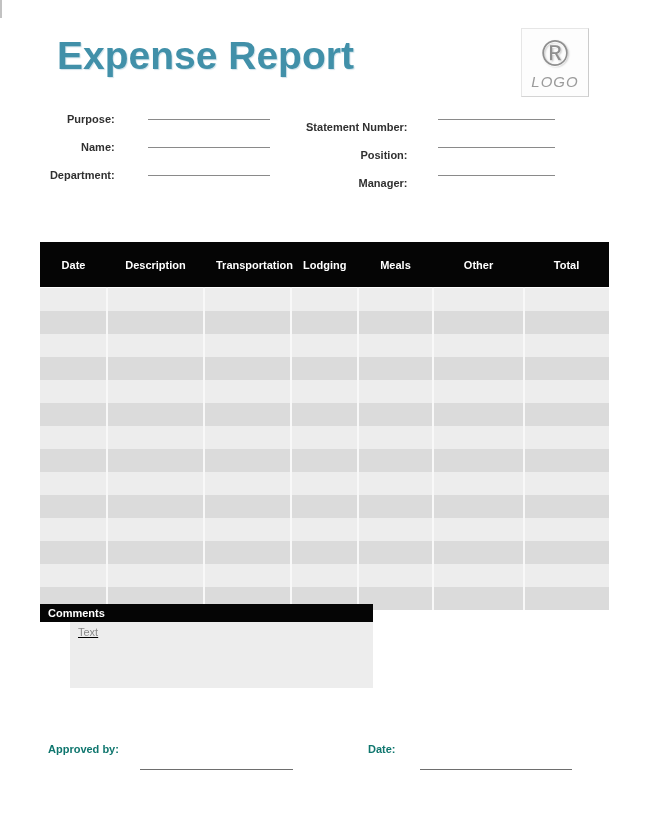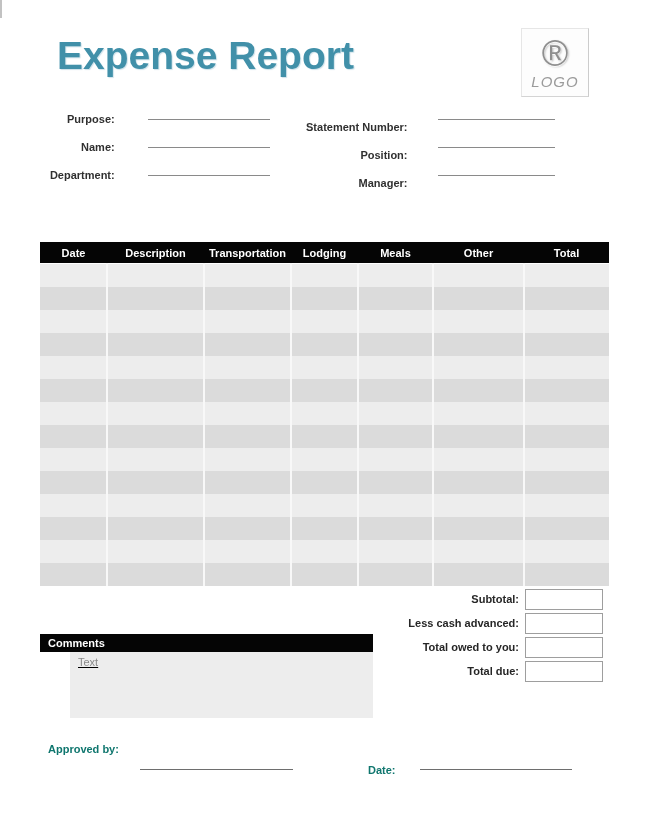--- a/index.html
+++ b/index.html
@@ -61,54 +61,54 @@
   .info-col-right .field-line { width: 125px; margin-left: 15px; }
 
   
   .expense-table {
     position: absolute; left: 40px; top: 242px; width: 569px;
     border-collapse: collapse; table-layout: fixed;
   }
   .expense-table thead th {
     background: #050505; color: #ffffff;
     font-size: 11px; font-weight: bold;
-    height: 21px; padding: 0; text-align: center; margin-left: 19px;
+    height: 21px; padding: 12px; text-align: center; margin-left: 19px;
   }
   .expense-table tbody td {
     height: 23px; padding: 0;
   }
   .expense-table tbody tr:nth-child(odd) td  { background: #ededed; }
   .expense-table tbody tr:nth-child(even) td { background: #dbdbdb; }
   .expense-table tbody td + td { border-left: 2px solid #f8f8f8; }
   .expense-table tbody tr:first-child td { border-top: 1px solid #ffffff; }
 
   
   .totals { position: absolute; left: 280px; top: 587px; width: 323px; }
   .total-row { display: flex; justify-content: flex-end; align-items: center; height: 24px; }
   .total-label { font-size: 11px; font-weight: bold; color: #262626; margin-right: 6px; }
   .total-box {
     width: 76px; height: 19px; background: #ffffff;
     border: 1px solid #9e9e9e; display: inline-block;
   }
 
   
-  .comments { position: absolute; left: 40px; top: 634px; width: 333px; text-decoration: underline; }
+  .comments { position: absolute; left: 40px; top: 604px; width: 333px; text-decoration: underline; }
   .comments-header {
     background: #050505; color: #ffffff; font-size: 11px; font-weight: bold;
     height: 18px; line-height: 18px; padding-left: 8px;
   }
   .comments-body {
     background: #ededed; height: 66px; padding: 4px 8px;
     font-size: 11px; color: #8a8a8a; box-sizing: border-box; margin-left: 30px;
   }
 
   
   .sig-label { position: absolute; font-size: 11px; font-weight: bold; color: #0f766e; }
   .sig-label-approved { left: 48px;  top: 743px; }
-  .sig-label-date     { left: 368px; top: 764px; }
+  .sig-label-date     { left: 368px; top: 743px; }
   .sig-line { position: absolute; height: 0; border-top: 1px solid #6e6e6e; }
   .sig-line-approved { left: 140px; top: 769px; width: 153px; }
   .sig-line-date     { left: 420px; top: 769px; width: 152px; }
 </style>
 </head>
 <body>
 
 <div class="page">
 
   <div class="edge-artifact"></div>
@@ -293,38 +293,20 @@
           <td></td>
           <td></td>
           <td></td>
           <td></td>
           <td></td>
           <td></td>
         </tr>
       </tbody>
   </table>
 
-  <div class="totals">
-      <div class="total-row">
-        <span class="total-label">Subtotal:</span>
-        <span class="total-box"></span>
-      </div>
-      <div class="total-row">
-        <span class="total-label">Less cash advanced:</span>
-        <span class="total-box"></span>
-      </div>
-      <div class="total-row">
-        <span class="total-label">Total owed to you:</span>
-        <span class="total-box"></span>
-      </div>
-      <div class="total-row">
-        <span class="total-label">Total due:</span>
-        <span class="total-box"></span>
-      </div>
-    </div>
 
   <div class="comments">
     <div class="comments-header">Comments</div>
     <div class="comments-body">Text</div>
   </div>
 
   <div class="sig-label sig-label-approved">Approved by:</div>
   <div class="sig-line sig-line-approved"></div>
 
   <div class="sig-label sig-label-date">Date:</div>

